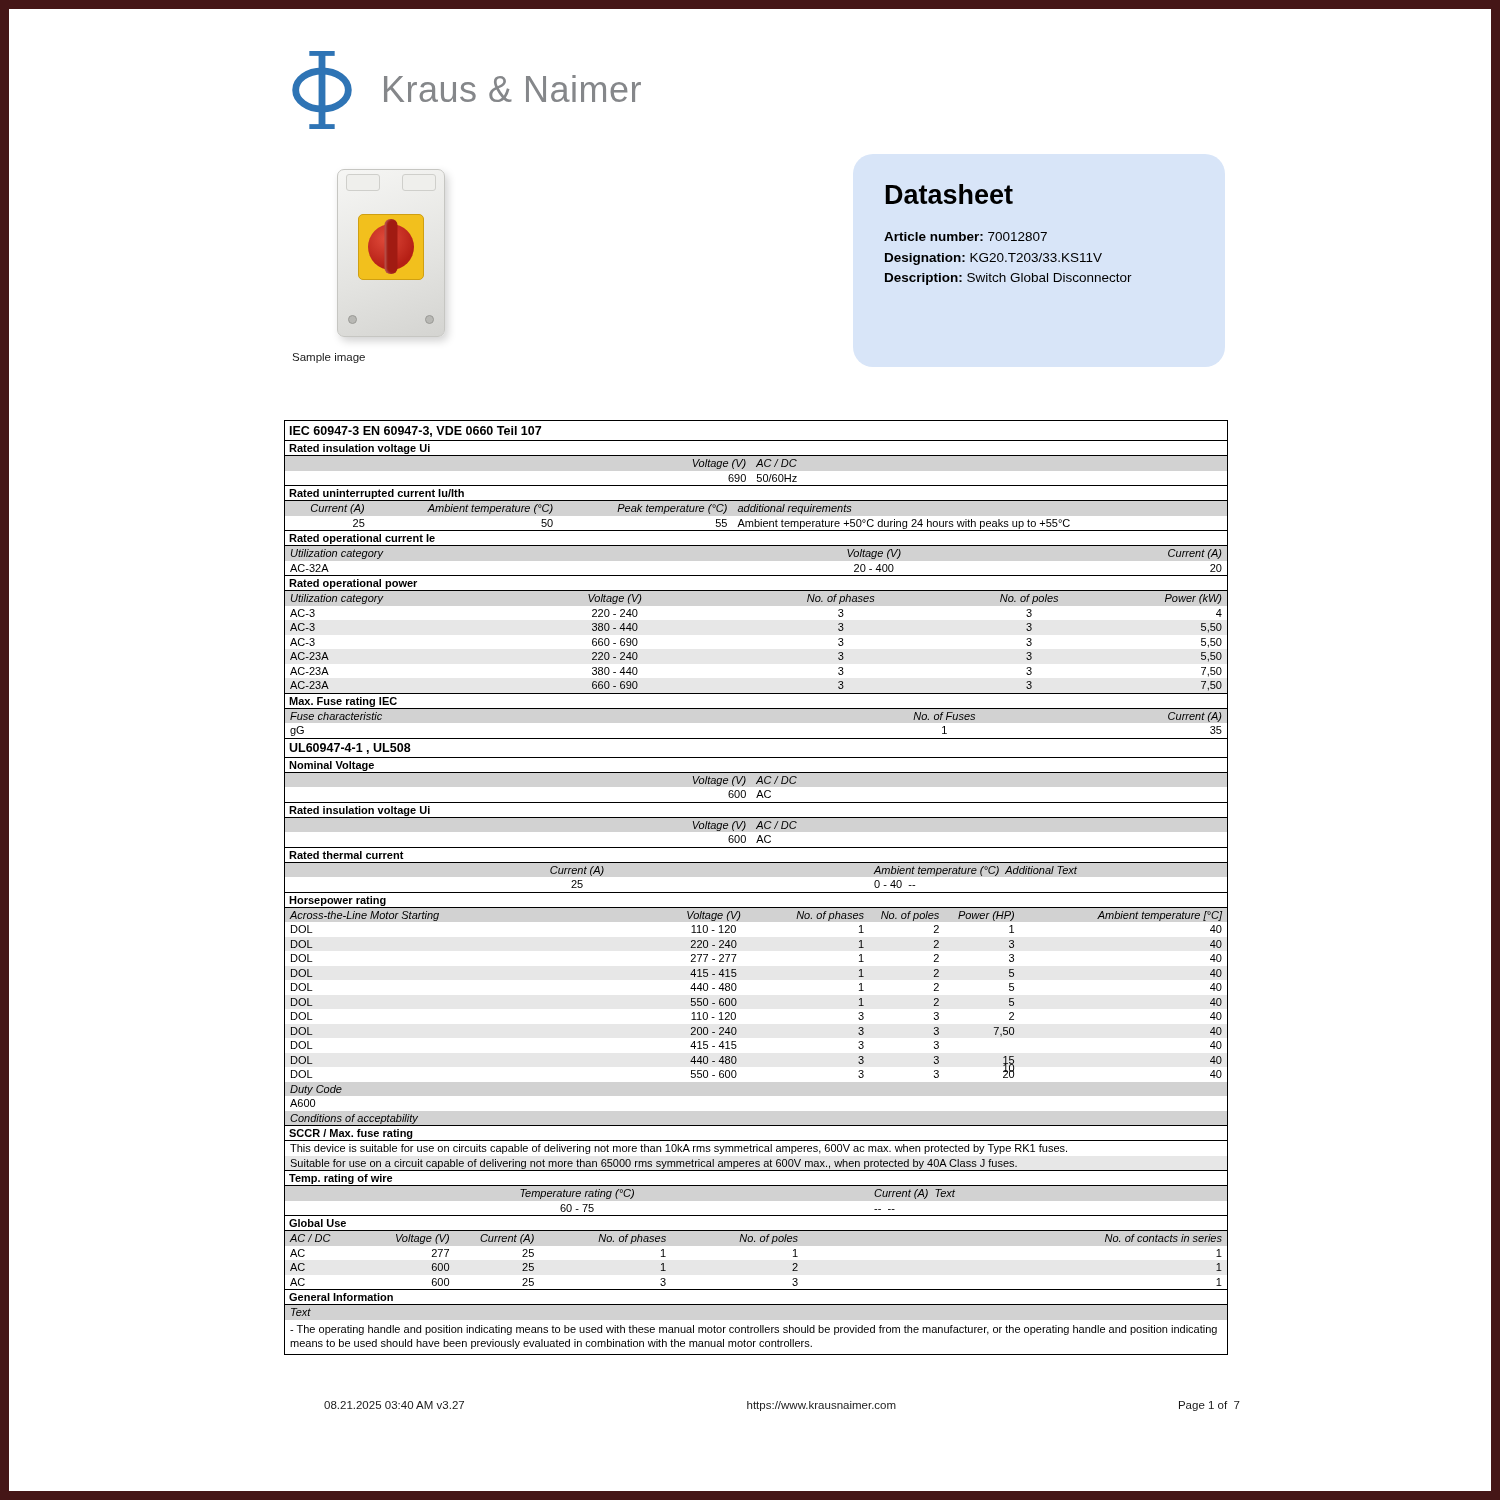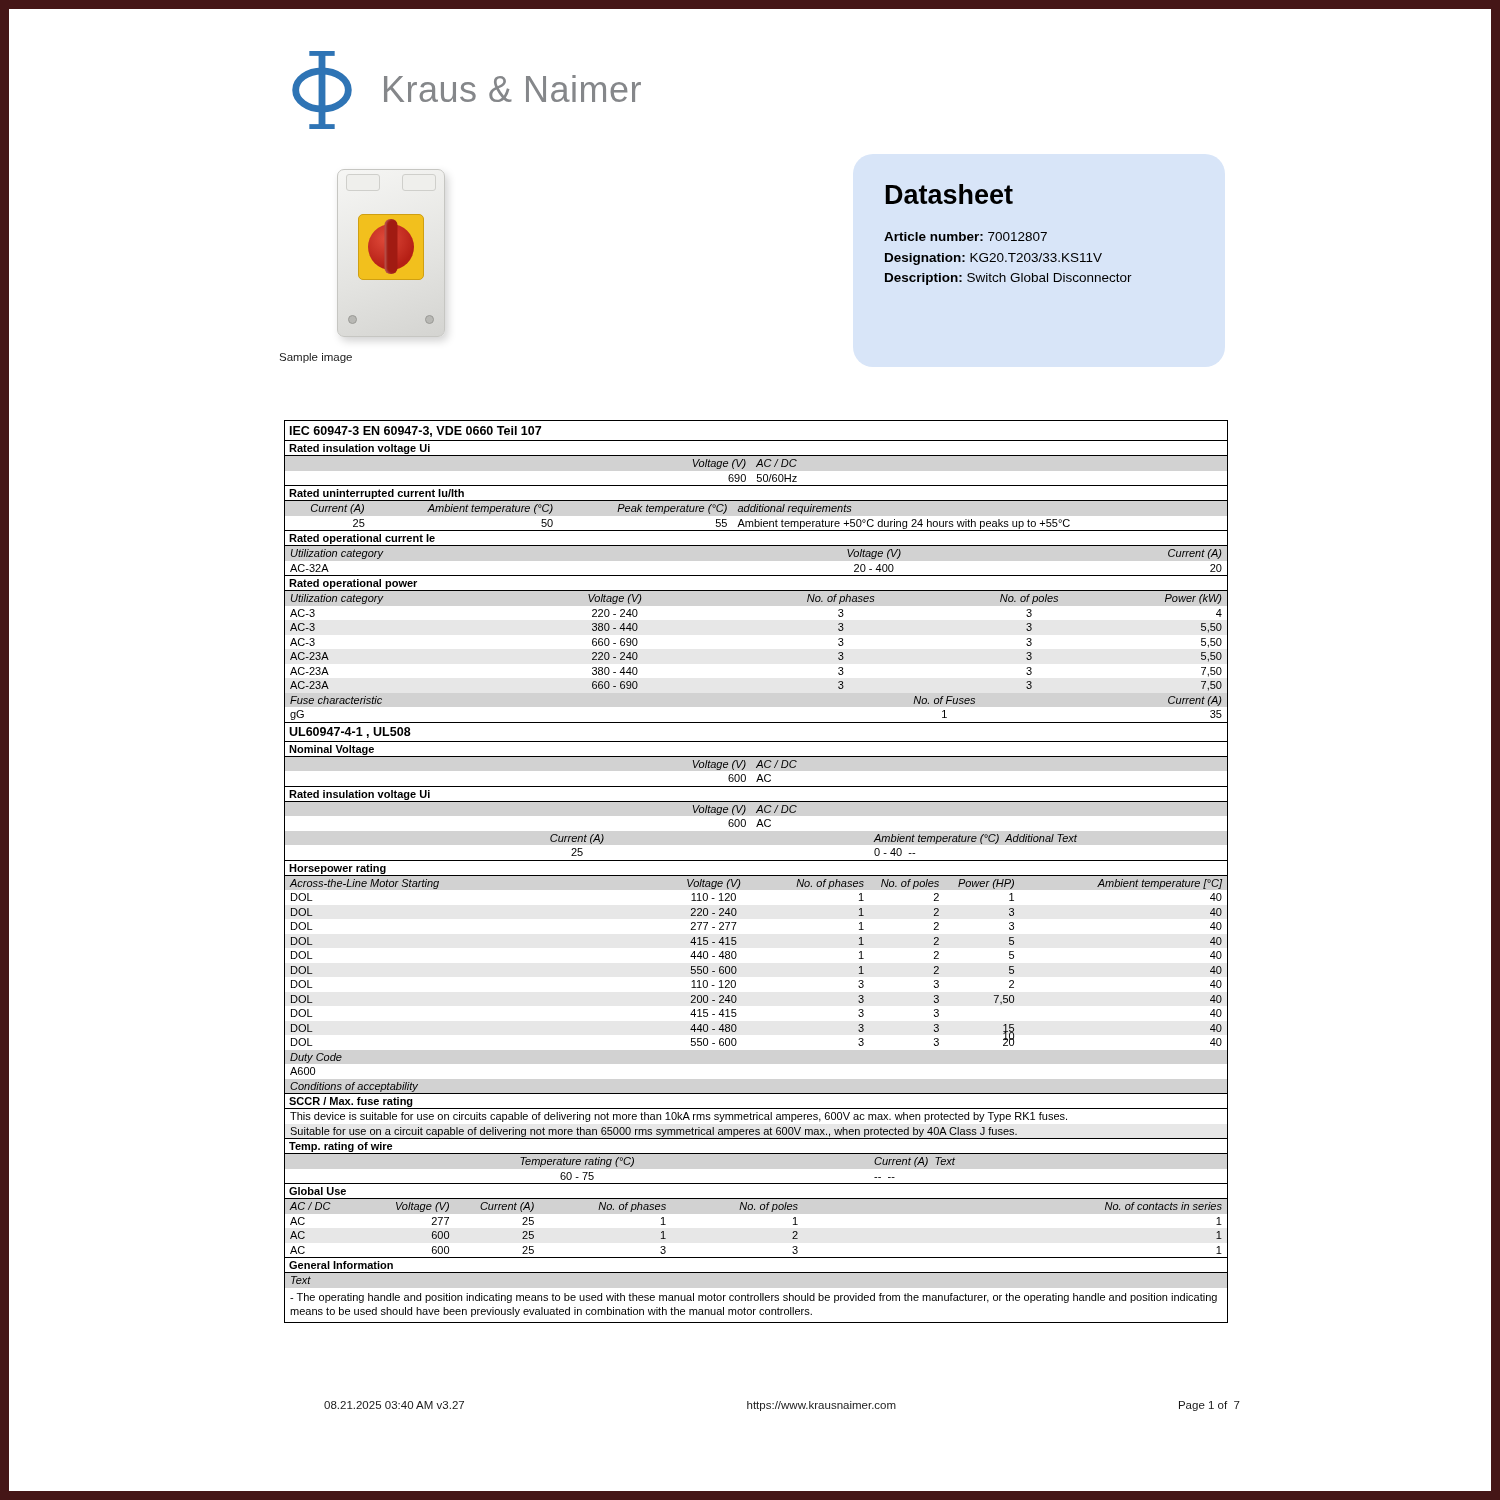--- a/index.html
+++ b/index.html
@@ -14,21 +14,21 @@
   
   .product{position:absolute;left:325px;top:165px;width:132px;height:180px;}
   .p-body{position:absolute;inset:4px 12px 8px 12px;background:linear-gradient(160deg,#f6f6f4 0%,#e3e3e0 60%,#d4d4d1 100%);border:1px solid #c6c6c2;border-radius:7px;box-shadow:3px 4px 8px rgba(0,0,0,.18);}
   .p-ridge{position:absolute;top:4px;width:32px;height:15px;background:#efefec;border:1px solid #cfcfcb;border-radius:3px;}
   .r1{left:8px}.r2{right:8px}
   .p-plate{position:absolute;left:50%;top:44px;transform:translateX(-50%);width:64px;height:64px;background:#f2c01d;border:1px solid #cf9f12;border-radius:5px;}
   .p-knob{position:absolute;left:50%;top:50%;transform:translate(-50%,-50%);width:46px;height:46px;border-radius:50%;background:radial-gradient(circle at 38% 32%,#e04a3a,#b51f15 70%);}
   .p-handle{position:absolute;left:50%;top:-5px;transform:translateX(-50%);width:13px;height:55px;border-radius:6px;background:#a11b12;box-shadow:inset 2px 0 2px rgba(255,255,255,.25);}
   .p-screw{position:absolute;width:7px;height:7px;border-radius:50%;background:#b8b8b4;border:1px solid #9a9a96;}
   .s1{left:10px;bottom:12px}.s2{right:10px;bottom:12px}
-  .caption{position:absolute;left:279px;top:351px;font-size:11.5px;color:#1a1a1a;}
+  .caption{position:absolute;left:292px;top:351px;font-size:11.5px;color:#1a1a1a;}
 
   
   .card{position:absolute;left:853px;top:154px;width:372px;height:213px;background:#d8e5f8;border-radius:20px;box-sizing:border-box;padding:26px 31px;}
   .card-title{font-size:27px;font-weight:bold;color:#000;margin-bottom:16px;}
   .card-field{font-size:13.5px;line-height:20.5px;color:#000;}
   .fl{font-weight:bold;}
 
   
   .spec-table{position:absolute;left:284px;top:420px;width:944px;border:1px solid #000;box-sizing:border-box;background:#fff;}
   .trow{display:flex;align-items:center;font-size:11px;color:#000;box-sizing:border-box;}
@@ -166,20 +166,21 @@
         <div class="tcell a-c" style="width: 22%;">3</div>
         <div class="tcell a-r" style="width: 10%;">7,50</div>
       </div>
       <div class="trow r-d alt">
         <div class="tcell a-l" style="width: 20%;">AC-23A</div>
         <div class="tcell a-c" style="width: 30%;">660 - 690</div>
         <div class="tcell a-c" style="width: 18%;">3</div>
         <div class="tcell a-c" style="width: 22%;">3</div>
         <div class="tcell a-r" style="width: 10%;">7,50</div>
       </div>
+      <div class="trow r-sub">Max. Fuse rating IEC</div>
       <div class="trow r-head">
         <div class="tcell a-l" style="width: 48%;">Fuse characteristic</div>
         <div class="tcell a-c" style="width: 44%;">No. of Fuses</div>
         <div class="tcell a-r" style="width: 8%;">Current (A)</div>
       </div>
       <div class="trow r-d">
         <div class="tcell a-l" style="width: 48%;">gG</div>
         <div class="tcell a-c" style="width: 44%;">1</div>
         <div class="tcell a-r" style="width: 8%;">35</div>
       </div>
@@ -195,20 +196,21 @@
       </div>
       <div class="trow r-sub">Rated insulation voltage Ui</div>
       <div class="trow r-head">
         <div class="tcell a-r" style="width: 49.5%;">Voltage (V)</div>
         <div class="tcell a-l" style="width: 50.5%;">AC / DC</div>
       </div>
       <div class="trow r-d">
         <div class="tcell a-r" style="width: 49.5%;">600</div>
         <div class="tcell a-l" style="width: 50.5%;">AC</div>
       </div>
+      <div class="trow r-sub">Rated thermal current</div>
       <div class="trow r-head">
         <div class="tcell a-c" style="width: 62%;">Current (A)</div>
         <div class="tcell a-l" style="width: 38%;">Ambient temperature (°C)  Additional Text</div>
       </div>
       <div class="trow r-d">
         <div class="tcell a-c" style="width: 62%;">25</div>
         <div class="tcell a-l" style="width: 38%;">0 - 40  --</div>
       </div>
       <div class="trow r-sub">Horsepower rating</div>
       <div class="trow r-head">

